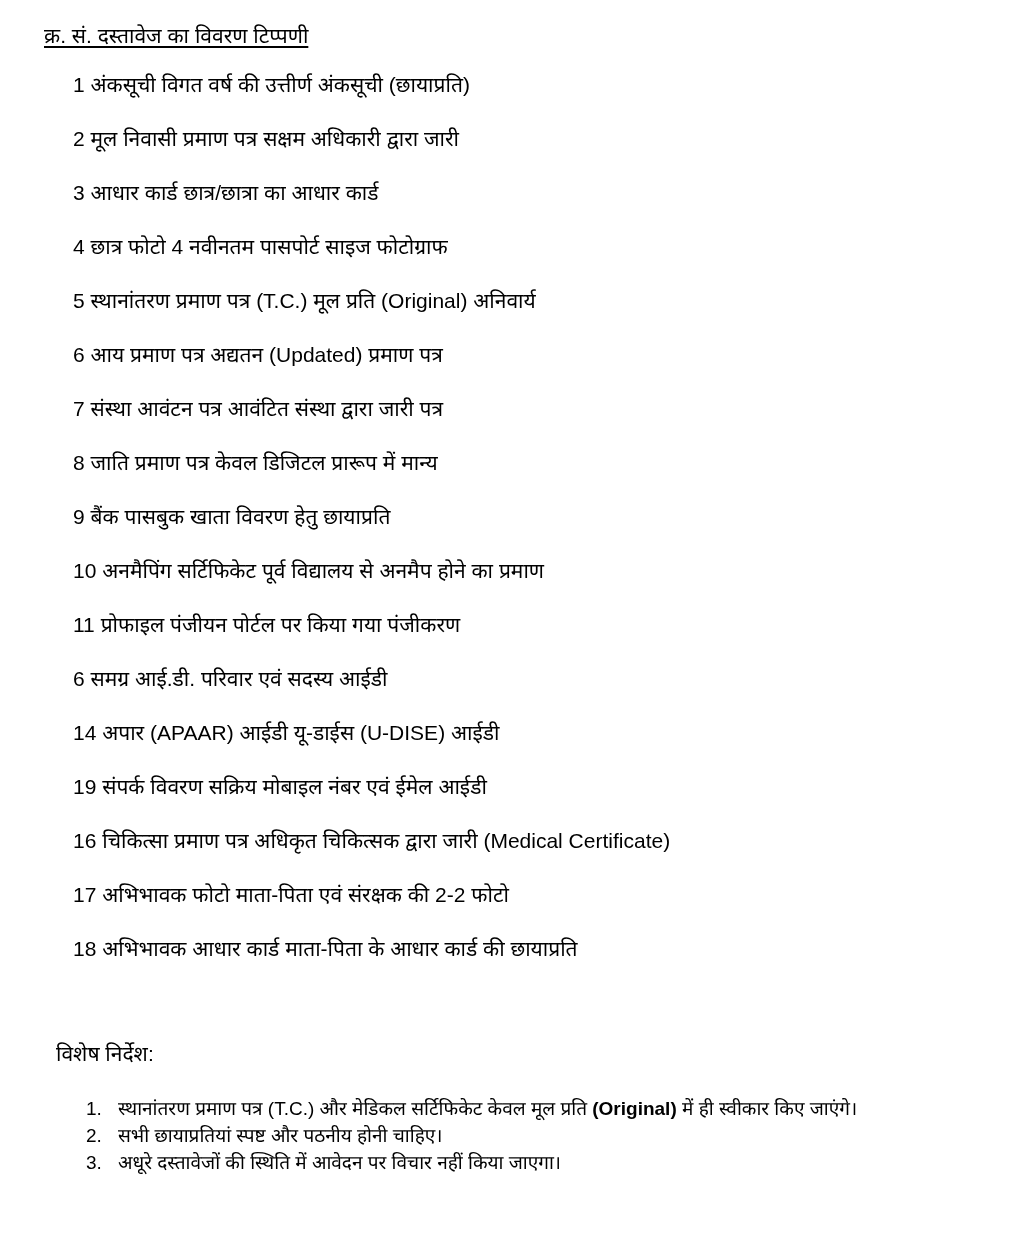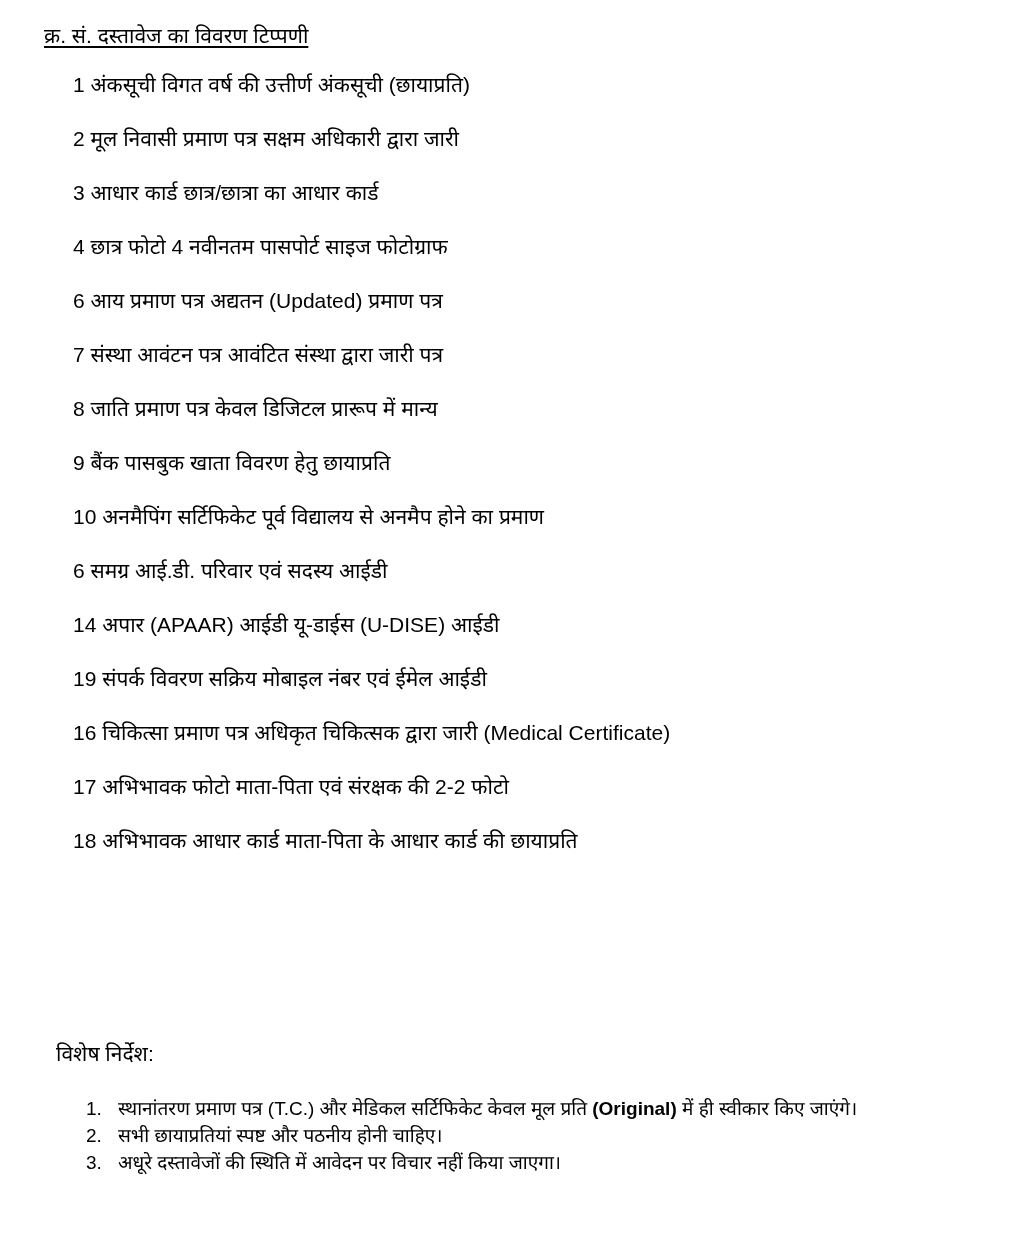--- a/index.html
+++ b/index.html
@@ -102,25 +102,27 @@
 <div class="page">
 
   <div class="doc-heading">क्र. सं. दस्तावेज का विवरण टिप्पणी</div>
 
   <div class="doc-rows">
 
   <div class="doc-row"><span class="sn">1</span> <span class="desc">अंकसूची विगत वर्ष की उत्तीर्ण अंकसूची (छायाप्रति)</span></div>
       <div class="doc-row"><span class="sn">2</span> <span class="desc">मूल निवासी प्रमाण पत्र सक्षम अधिकारी द्वारा जारी</span></div>
       <div class="doc-row"><span class="sn">3</span> <span class="desc">आधार कार्ड छात्र/छात्रा का आधार कार्ड</span></div>
       <div class="doc-row"><span class="sn">4</span> <span class="desc">छात्र फोटो 4 नवीनतम पासपोर्ट साइज फोटोग्राफ</span></div>
+      <div class="doc-row"><span class="sn">5</span> <span class="desc">स्थानांतरण प्रमाण पत्र (T.C.) मूल प्रति (Original) अनिवार्य</span></div>
       <div class="doc-row"><span class="sn">6</span> <span class="desc">आय प्रमाण पत्र अद्यतन (Updated) प्रमाण पत्र</span></div>
       <div class="doc-row"><span class="sn">7</span> <span class="desc">संस्था आवंटन पत्र आवंटित संस्था द्वारा जारी पत्र</span></div>
       <div class="doc-row"><span class="sn">8</span> <span class="desc">जाति प्रमाण पत्र केवल डिजिटल प्रारूप में मान्य</span></div>
       <div class="doc-row"><span class="sn">9</span> <span class="desc">बैंक पासबुक खाता विवरण हेतु छायाप्रति</span></div>
       <div class="doc-row"><span class="sn">10</span> <span class="desc">अनमैपिंग सर्टिफिकेट पूर्व विद्यालय से अनमैप होने का प्रमाण</span></div>
+      <div class="doc-row"><span class="sn">11</span> <span class="desc">प्रोफाइल पंजीयन पोर्टल पर किया गया पंजीकरण</span></div>
       <div class="doc-row"><span class="sn">6</span> <span class="desc">समग्र आई.डी. परिवार एवं सदस्य आईडी</span></div>
       <div class="doc-row"><span class="sn">14</span> <span class="desc">अपार (APAAR) आईडी यू-डाईस (U-DISE) आईडी</span></div>
       <div class="doc-row"><span class="sn">19</span> <span class="desc">संपर्क विवरण सक्रिय मोबाइल नंबर एवं ईमेल आईडी</span></div>
       <div class="doc-row"><span class="sn">16</span> <span class="desc">चिकित्सा प्रमाण पत्र अधिकृत चिकित्सक द्वारा जारी (Medical Certificate)</span></div>
       <div class="doc-row"><span class="sn">17</span> <span class="desc">अभिभावक फोटो माता-पिता एवं संरक्षक की 2-2 फोटो</span></div>
       <div class="doc-row"><span class="sn">18</span> <span class="desc">अभिभावक आधार कार्ड माता-पिता के आधार कार्ड की छायाप्रति</span></div>
     </div>
 
   <div class="notes-title">विशेष निर्देश:</div>
 

